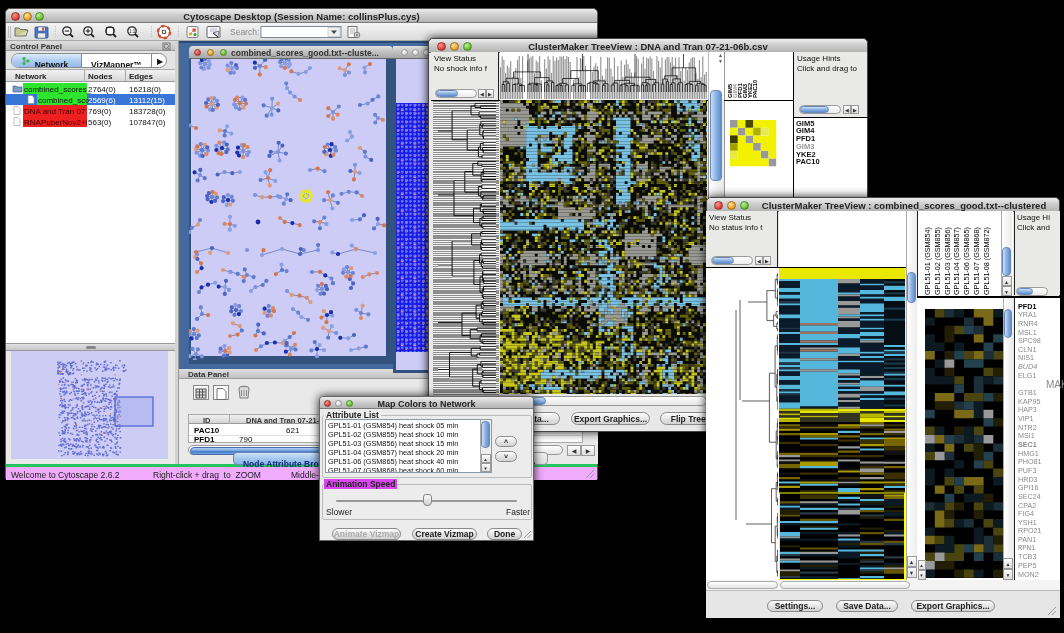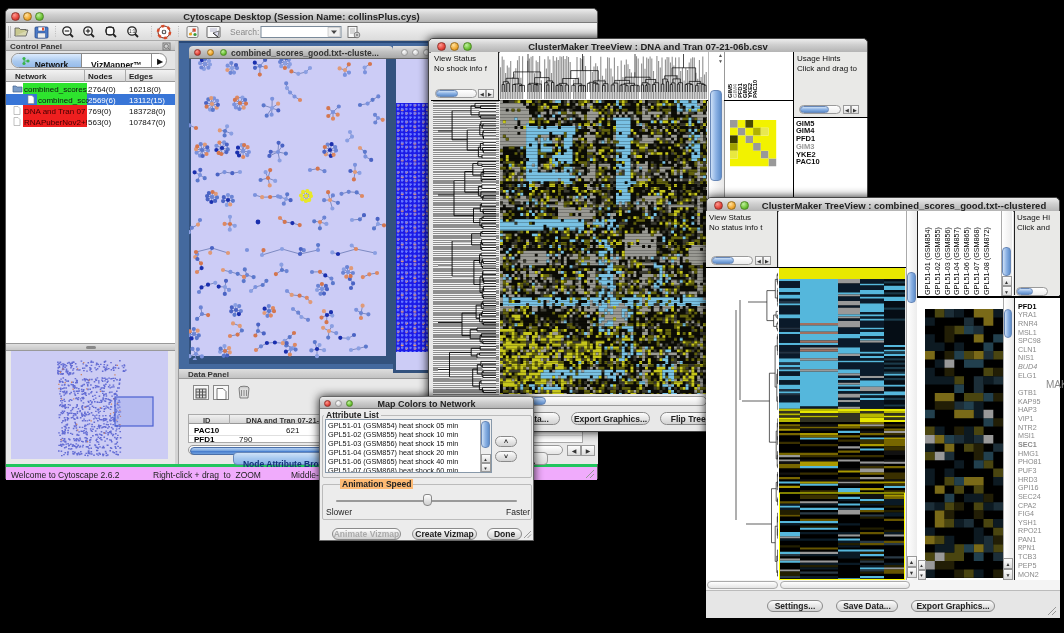--- a/index.html
+++ b/index.html
@@ -544,21 +544,21 @@
     GPL51-06 (GSM865) heat shock 40 min<br>
     GPL51-07 (GSM868) heat shock 60 min
   </div>
   <div class="abs" style="left:160px;top:23px;width:11px;height:52px;background:#eee;border-left:1px solid #aaa;"></div>
   <div class="scrthumb" style="left:161px;top:24px;width:9px;height:27px;"></div>
   <div class="arrbox" style="left:160.5px;top:57px;width:10px;height:9px;font-size:4.5px;line-height:9px;">▲</div>
   <div class="arrbox" style="left:160.5px;top:66px;width:10px;height:9px;font-size:4.5px;line-height:9px;">▼</div>
   <div class="btn" style="left:175px;top:39px;width:22px;height:11px;line-height:10px;border-radius:6px;font-size:7px;">˄</div>
   <div class="btn" style="left:175px;top:54px;width:22px;height:11px;line-height:10px;border-radius:6px;font-size:7px;">˅</div>
   <div class="abs" style="left:2px;top:87px;width:210px;height:36px;border:1px solid #bbb;border-radius:2px;"></div>
-  <span class="abs" style="left:20px;top:82px;font-size:8.5px;font-weight:bold;color:#222;background:#fdba74;padding:0 2px;">Animation Speed</span>
+  <span class="abs" style="left:4px;top:82px;font-size:8.5px;font-weight:bold;color:#222;background:#d946ef;padding:0 2px;">Animation Speed</span>
   <div class="abs" style="left:16px;top:102.5px;width:181px;height:2px;background:#999;border-radius:1px;"></div>
   <div class="abs" style="left:103px;top:97px;width:9px;height:12px;background:linear-gradient(#fdfdfd,#cfcfcf);border:1px solid #888;border-radius:3px 3px 4px 4px;"></div>
   <span class="abs" style="left:6px;top:110px;font-size:8.5px;color:#222;">Slower</span>
   <span class="abs" style="left:186px;top:110px;font-size:8.5px;color:#222;">Faster</span>
   <div class="btn" style="left:12px;top:131px;width:69px;height:12px;line-height:11px;color:#aaa;">Animate Vizmap</div>
   <div class="btn" style="left:92px;top:131px;width:65px;height:12px;line-height:11px;">Create Vizmap</div>
   <div class="btn" style="left:167px;top:131px;width:35px;height:12px;line-height:11px;">Done</div>
   <svg class="abs" style="right:1px;bottom:1px;" width="9" height="9">
       <path d="M8 1L1 8M8 4.5L4.5 8" stroke="#999" stroke-width="1"></path>
     </svg>

